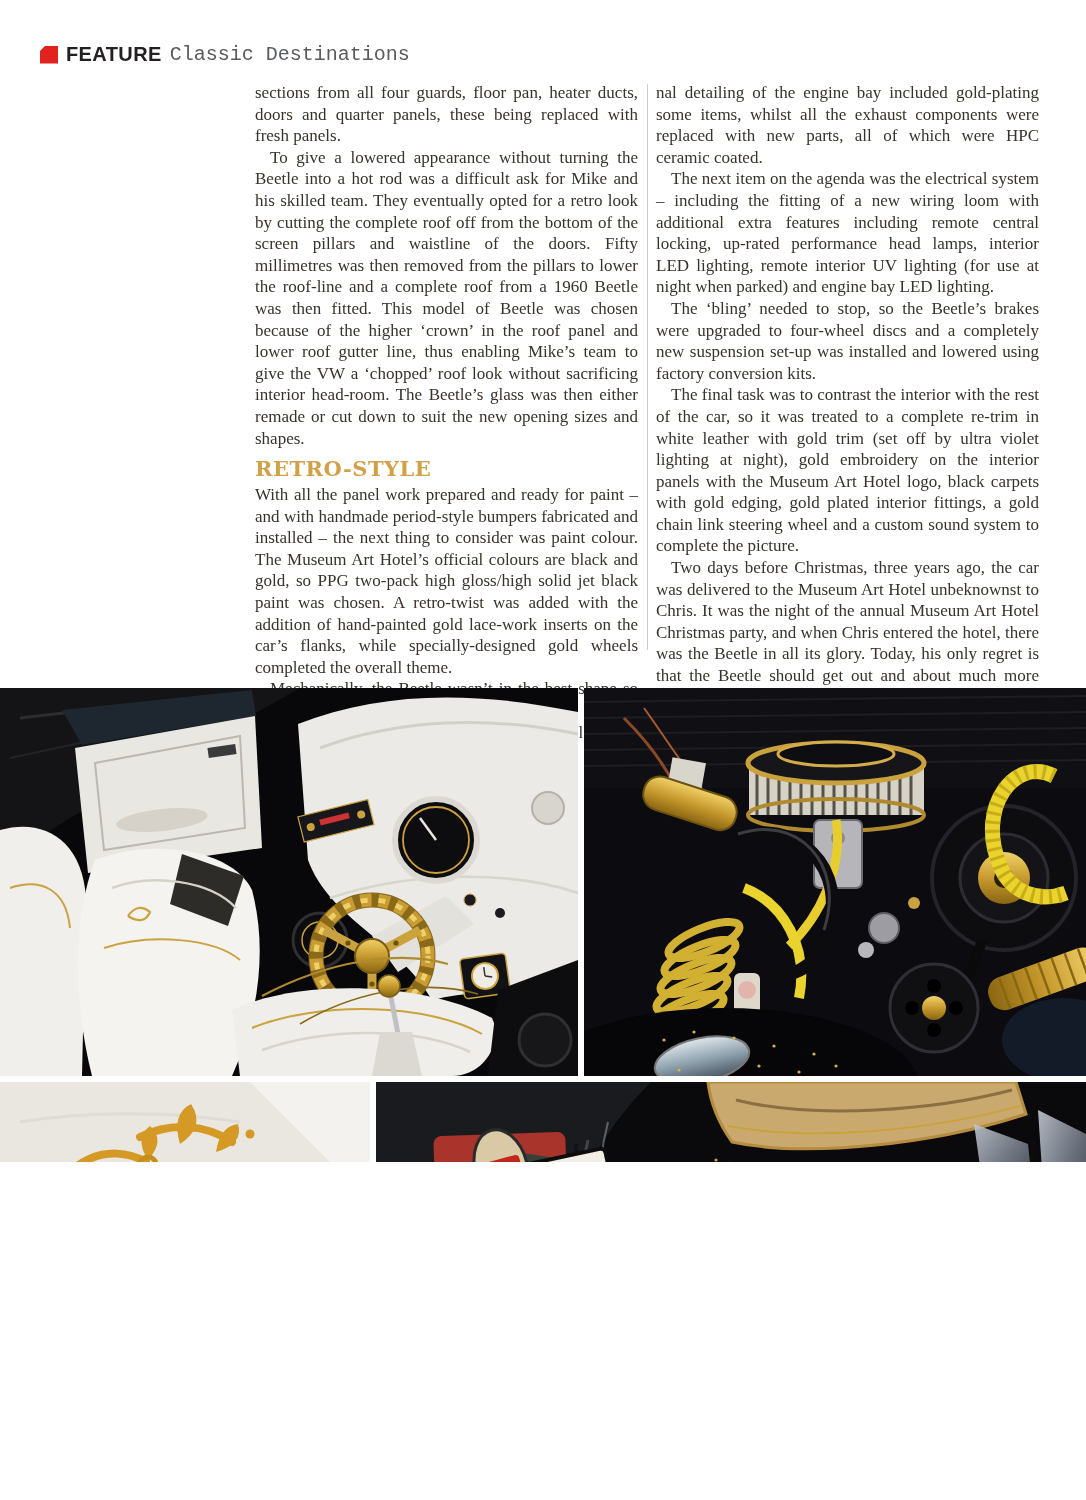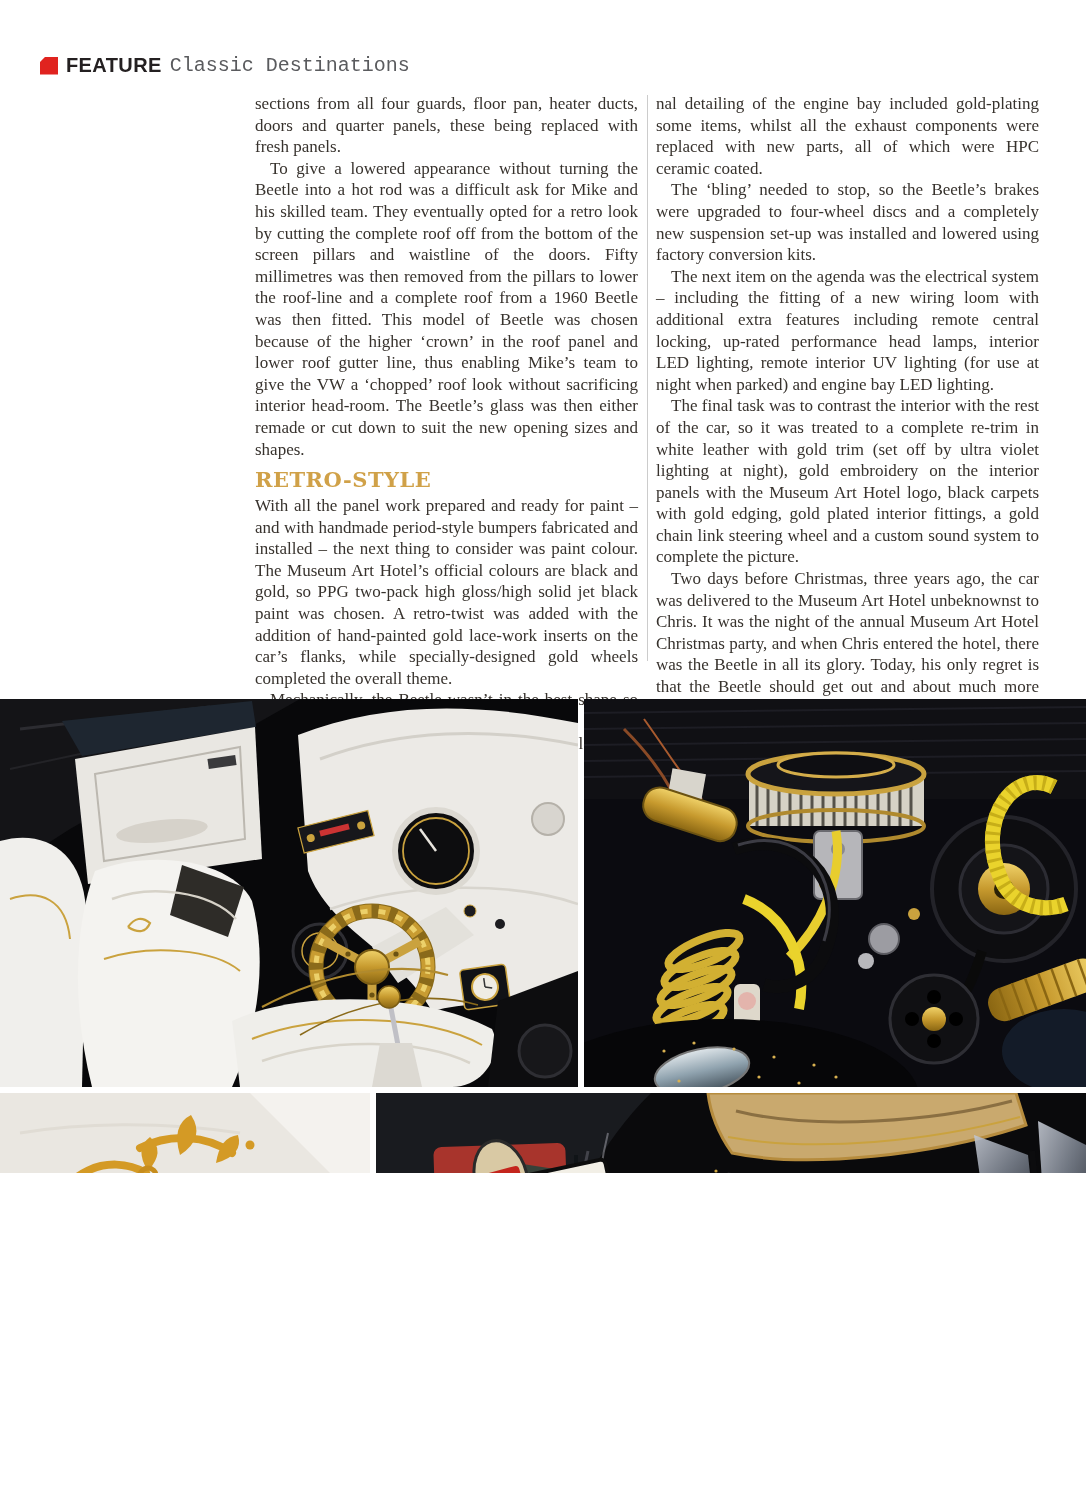--- a/index.html
+++ b/index.html
@@ -1,16 +1,16 @@
 <!DOCTYPE html>
 <html><head>
 <meta charset="utf-8">
 <style>
   html,body{margin:0;padding:0;background:#ffffff;}
-  .page{position:relative;width:1086px;height:1160px;margin:13px auto;background:#ffffff;overflow:hidden;
+  .page{position:relative;width:1086px;height:1160px;margin:2px auto;background:#ffffff;overflow:hidden;
         font-family:"Liberation Serif", serif;color:#35302b;}
   
   .hdr{position:absolute;left:40px;top:41px;display:flex;align-items:center;gap:8px;}
   .hdr-mark{width:18px;height:18px;background:#e0231f;clip-path:polygon(30% 0,100% 0,100% 100%,0 100%,0 30%);}
   .hdr-kicker{font-family:"Liberation Sans",sans-serif;font-weight:bold;font-size:20px;color:#242021;letter-spacing:.4px;}
   .hdr-section{font-family:Liberation Mono, monospace;font-size:20px;color:#5a5b5e;font-weight:normal;}
   
   .cols{position:absolute;left:255px;top:80px;width:784px;display:flex;}
   .col{width:383px;font-size:17px;line-height:21.6px;text-align:justify;color:#37322d;}
   .col p{margin:0;}
@@ -50,22 +50,22 @@
     <div class="col">
       <p>sections from all four guards, floor pan, heater ducts, doors and quarter panels, these being replaced with fresh panels.</p>
       <p class="ind">To give a lowered appearance without turning the Beetle into a hot rod was a difficult ask for Mike and his skilled team. They eventually opted for a retro look by cutting the complete roof off from the bottom of the screen pillars and waistline of the doors. Fifty millimetres was then removed from the pillars to lower the roof-line and a complete roof from a 1960 Beetle was then fitted. This model of Beetle was chosen because of the higher ‘crown’ in the roof panel and lower roof gutter line, thus enabling Mike’s team to give the VW a ‘chopped’ roof look without sacrificing interior head-room. The Beetle’s glass was then either remade or cut down to suit the new opening sizes and shapes.</p>
       <h2 class="retro">RETRO-STYLE</h2>
       <p>With all the panel work prepared and ready for paint – and with handmade period-style bumpers fabricated and installed – the next thing to consider was paint colour. The Museum Art Hotel’s official colours are black and gold, so PPG two-pack high gloss/high solid jet black paint was chosen. A retro-twist was added with the addition of hand-painted gold lace-work inserts on the car’s flanks, while specially-designed gold wheels completed the overall theme.</p>
       <p class="ind">Mechanically, the Beetle wasn’t in the best shape so the engine was fully reconditioned with a few performance enhancements, including an electronic ignition system. Fi-</p>
     </div>
     <div class="col-div"></div>
     <div class="col">
       <p>nal detailing of the engine bay included gold-plating some items, whilst all the exhaust components were replaced with new parts, all of which were HPC ceramic coated.</p>
+      <p class="ind">The next item on the agenda was the electrical system – including the fitting of a new wiring loom with additional extra features including remote central locking, up-rated performance head lamps, interior LED lighting, remote interior UV lighting (for use at night when parked) and engine bay LED lighting.</p>
       <p class="ind">The ‘bling’ needed to stop, so the Beetle’s brakes were upgraded to four-wheel discs and a completely new suspension set-up was installed and lowered using factory conversion kits.</p>
-      <p class="ind">The next item on the agenda was the electrical system – including the fitting of a new wiring loom with additional extra features including remote central locking, up-rated performance head lamps, interior LED lighting, remote interior UV lighting (for use at night when parked) and engine bay LED lighting.</p>
       <p class="ind">The final task was to contrast the interior with the rest of the car, so it was treated to a complete re-trim in white leather with gold trim (set off by ultra violet lighting at night), gold embroidery on the interior panels with the Museum Art Hotel logo, black carpets with gold edging, gold plated interior fittings, a gold chain link steering wheel and a custom sound system to complete the picture.</p>
       <p class="ind">Two days before Christmas, three years ago, the car was delivered to the Museum Art Hotel unbeknownst to Chris. It was the night of the annual Museum Art Hotel Christmas party, and when Chris entered the hotel, there was the Beetle in all its glory. Today, his only regret is that the Beetle should get out and about much more than it does – and, of course, he’d like to be driving it himself.</p>
       <p class="ind"><span>Nevertheless, the end result is a vehicle that attracts attention wherever it goes – it’s a genuine ‘one of a kind’, much like the Museum Art Hotel.</span><span class="endwrap"><span class="endmark"></span></span></p>
     </div>
   </div>
 
   <div class="photo" id="ph-interior">
     <svg width="578" height="388" viewBox="0 0 578 388">
       <defs>
         <linearGradient id="goldg" x1="0" y1="0" x2="0" y2="1">

